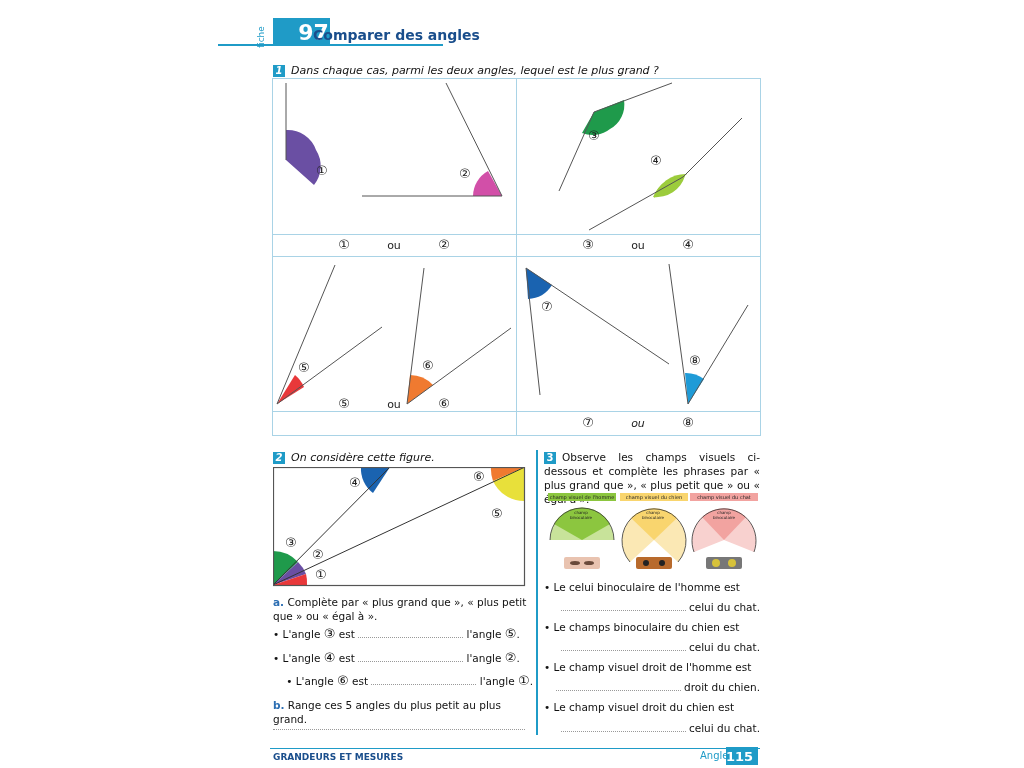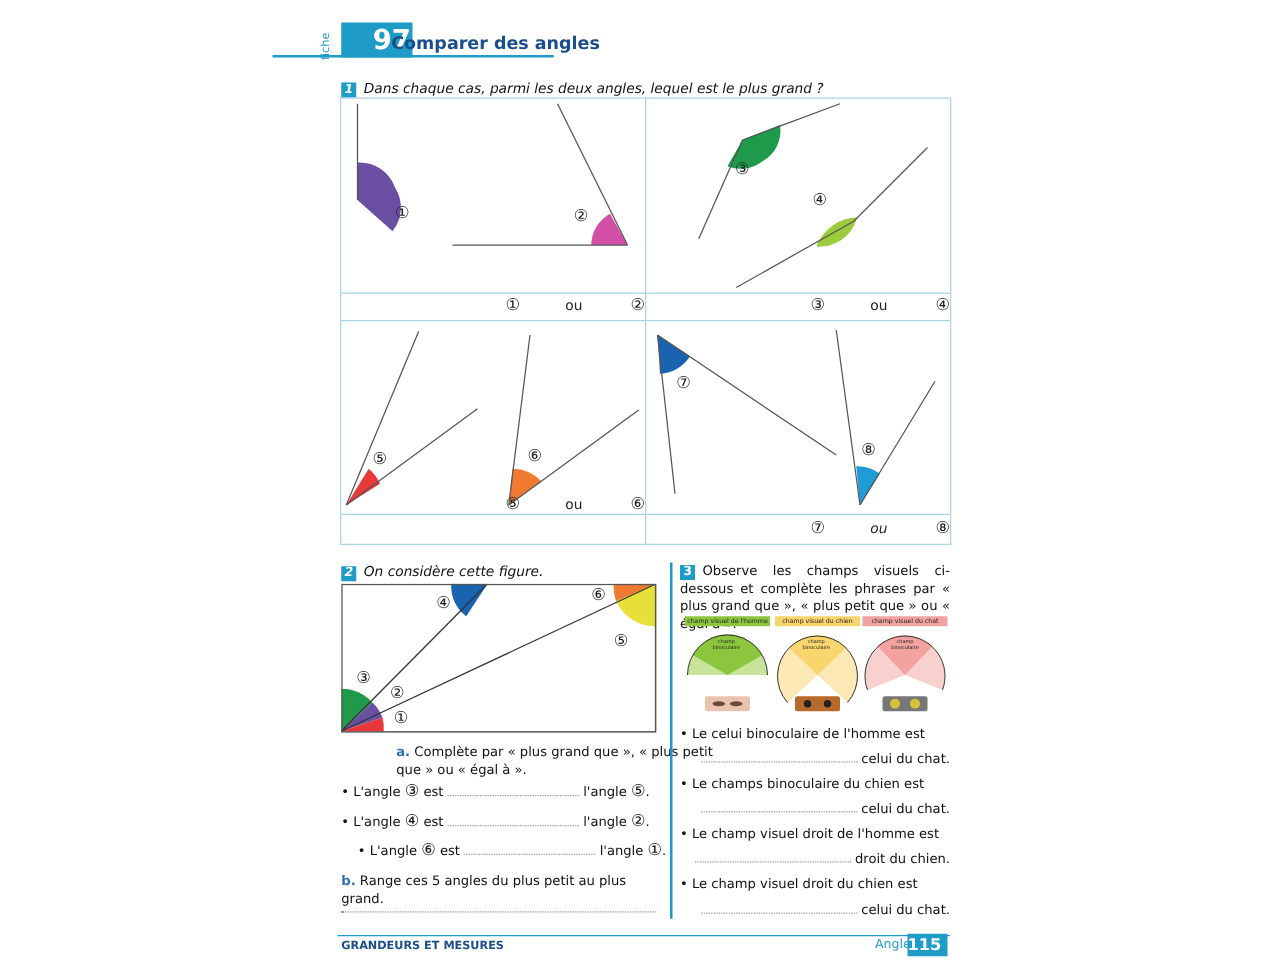--- a/index.html
+++ b/index.html
@@ -11,21 +11,21 @@
   #fiche { left:255px; top:22px; font-size:9px; color:#1f9bc7; transform:rotate(-90deg); transform-origin:left top; }
   #fiche-num { left:273px; top:18px; width:33px; height:28px; background:#1f9bc7; color:#fff;
                font-weight:bold; font-size:22px; text-align:center; line-height:30px;padding-left:24px; }
   #title { left:313px; top:27px; font-size:14px; font-weight:bold; color:#1a4e8c; }
   .badge { display:inline-block; width:12px; height:12px; background:#1f9bc7; color:#fff;
            font-size:10px; font-weight:bold; text-align:center; line-height:12px; margin-right:6px; }
   .q { font-size:11px; color:#111;font-style:italic; }
   .grid { border:1px solid #a9d3e6; }
   .hline { background:#a9d3e6; height:1px; }
   .vline { background:#a9d3e6; width:1px; }
-  .cmp { font-size:11px; text-align:right; }
+  .cmp { font-size:11px; text-align:center; }
   .cmp span { display:inline-block; width:50px; }
   .txt { font-size:10.5px; color:#111; line-height:14px; }
   .dots { display:inline-block; border-bottom:1px dotted #999; height:9px; vertical-align:baseline; }
   .blue-l { color:#2d6fb3; font-weight:bold; }
   #sep3 { left:536px; top:450px; width:2px; height:285px; background:#1f9bc7; }
   #ftr-line { left:270px; top:748px; width:490px; height:1px; background:#1f9bc7; }
   #ftr-left { left:273px; top:752px; font-size:9px; font-weight:bold; color:#1a4e8c; }
   #ftr-right { left:700px; top:750px; font-size:10px; color:#1f9bc7; }
   #ftr-page { left:726px; top:747px; width:32px; height:18px; background:#1f9bc7; color:#fff;
               font-weight:bold; font-size:13px; line-height:19px; }
@@ -130,21 +130,21 @@
   </g>
   <rect x="0.5" y="0.5" width="251" height="118" fill="none" stroke="#555" stroke-width="1.2"></rect>
 </svg>
 <div class="abs circ" style="left:285px;top:535px;">③</div>
 <div class="abs circ" style="left:312px;top:547px;">②</div>
 <div class="abs circ" style="left:315px;top:567px;">①</div>
 <div class="abs circ" style="left:349px;top:475px;">④</div>
 <div class="abs circ" style="left:473px;top:469px;">⑥</div>
 <div class="abs circ" style="left:491px;top:506px;">⑤</div>
 
-<div class="abs txt" style="left:273px;top:595px;width:255px;margin-left:44px;">
+<div class="abs txt" style="left:273px;top:595px;width:255px;">
   <span class="blue-l">a.</span>
   <span>Complète par « plus grand que », « plus petit que » ou « égal à ».</span>
 </div>
 <div class="abs txt" style="left:273px;top:627px;width:260px;">
   • <span>L'angle</span> <span class="circ">③</span> <span>est</span>
   <span class="dots" style="width:105px;"></span>
   <span>l'angle</span> <span class="circ">⑤</span><span>.</span>
 </div>
 <div class="abs txt" style="left:273px;top:651px;width:260px;">
   • <span>L'angle</span> <span class="circ">④</span> <span>est</span>

